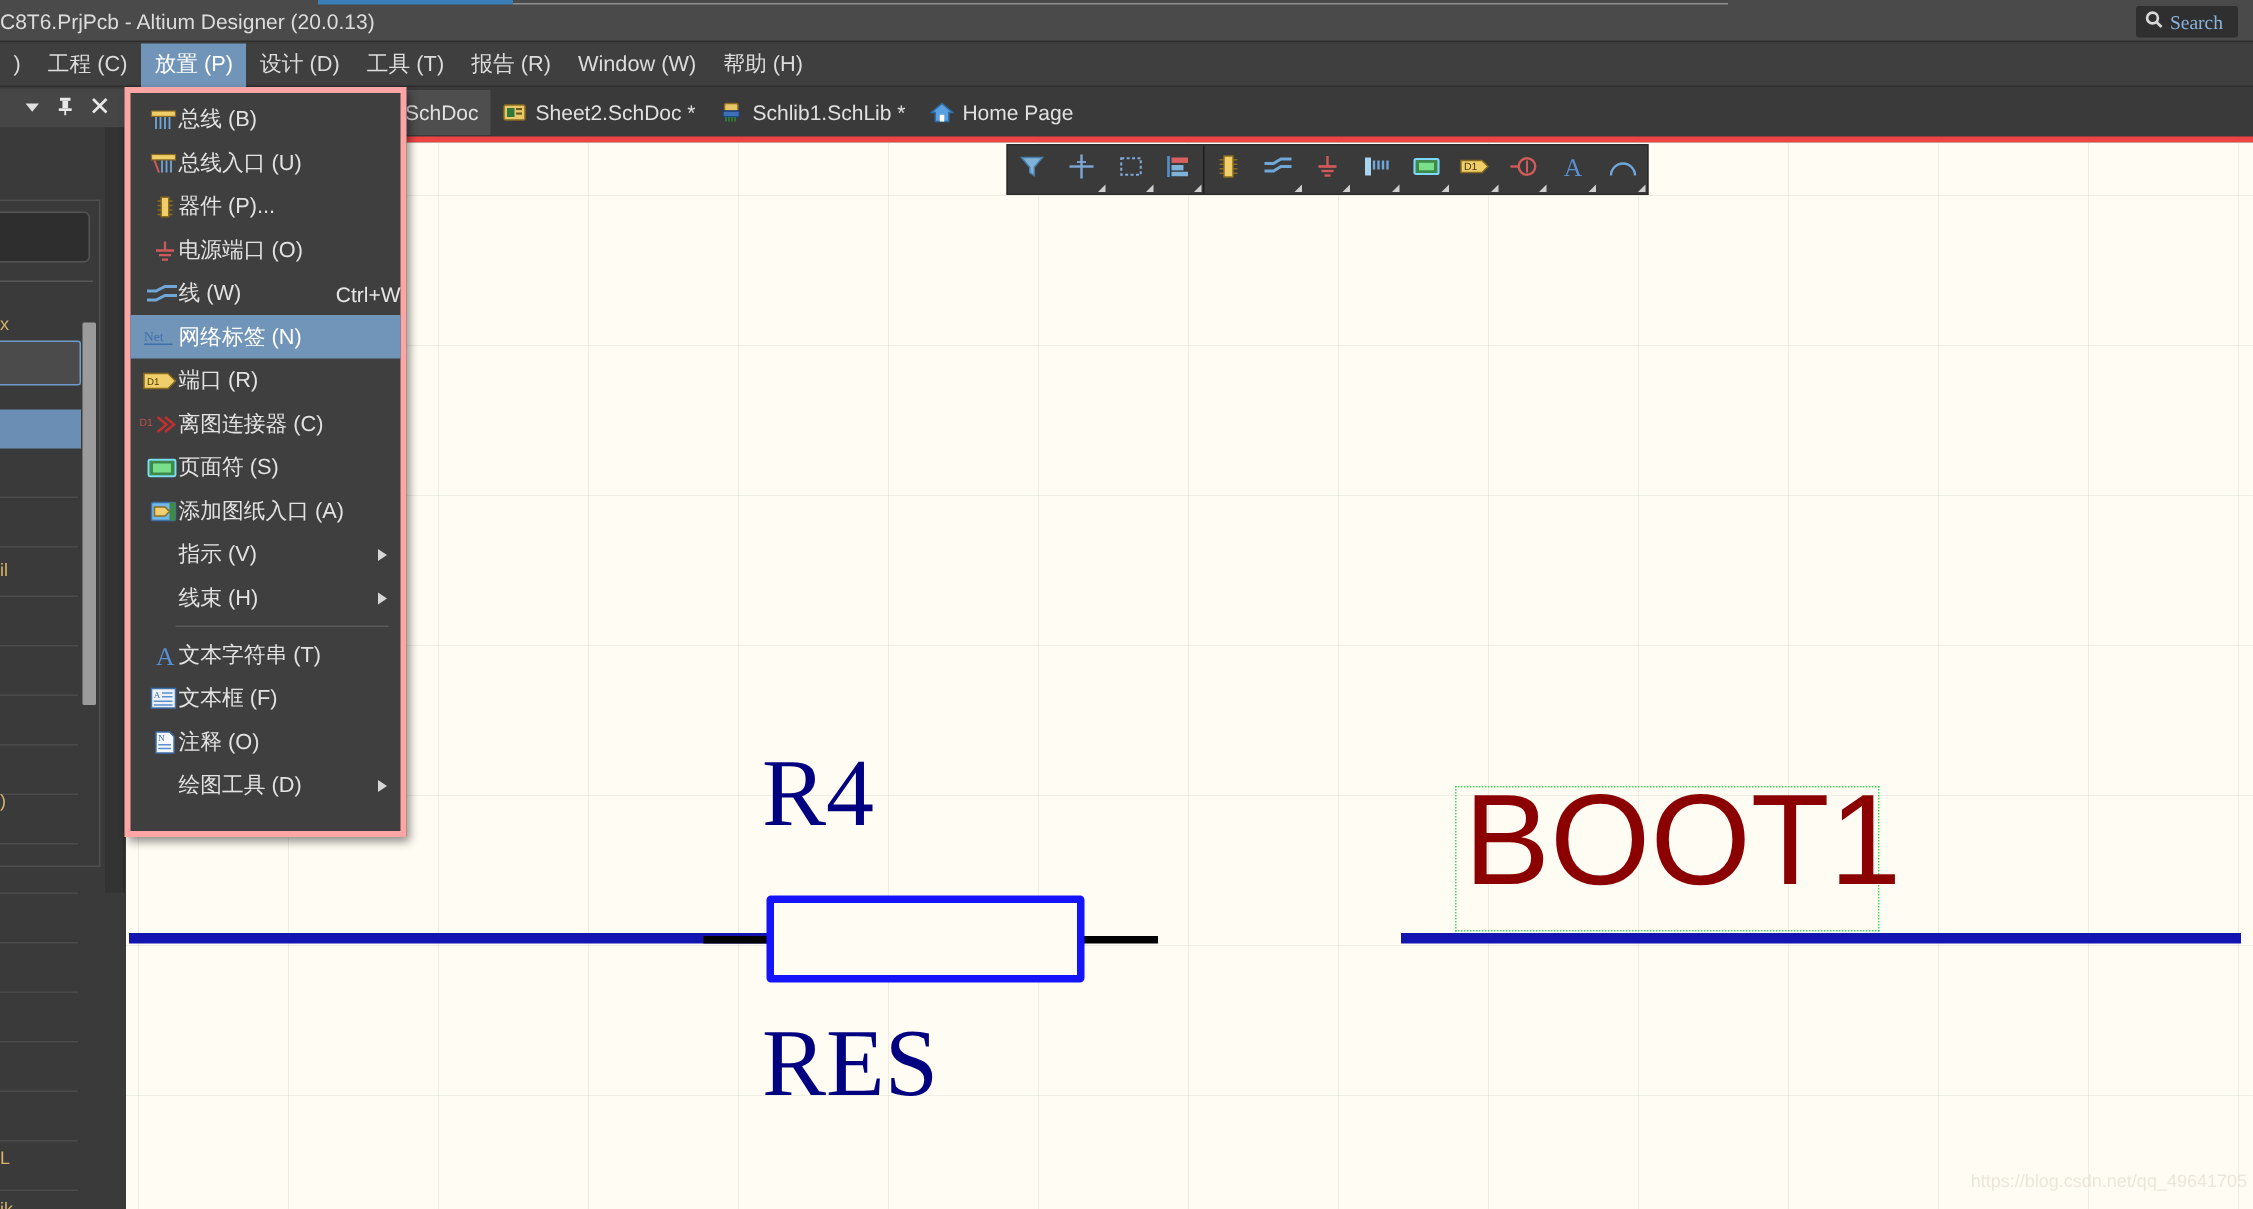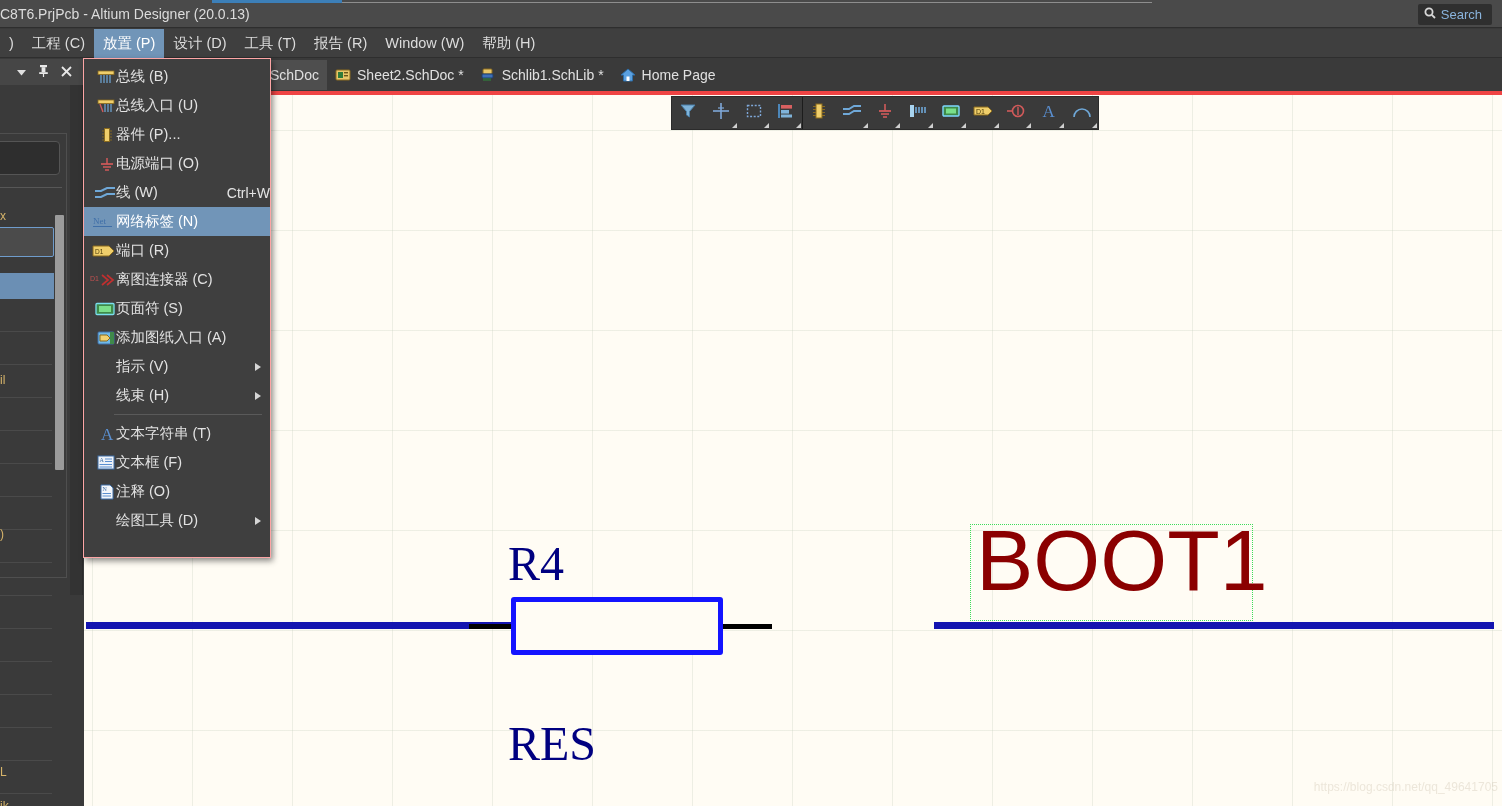--- a/index.html
+++ b/index.html
@@ -27,21 +27,21 @@
   }
   .title-text {
     position: absolute; left: 0; top: 0; width: 1502px; height: 28px;
     line-height: 28px; text-align: left;
     color: #dcdcdc; font-size: 14px;
   }
   .search-box {
     position: absolute; right: 10px; top: 4px; height: 21px;
     background: #2f2f2f; border-radius: 2px;
     padding: 0 10px 0 6px;
-    display: flex; align-items: center; gap: 5px;
+    display: flex; align-items: center; gap: 5px; font-family: Liberation Serif, serif;
   }
   .search-box .ico { color: #d0d0d0; font-size: 12px; font-weight: bold; }
   .search-box .lbl { color: #8ab4dd; font-size: 13px; }
 
   
   .menubar {
     position: absolute; left: 0; top: 29px; width: 1502px; height: 29px;
     background: #3f3f3f;
     border-bottom: 1px solid #2e2e2e;
     display: flex; align-items: center;
@@ -156,23 +156,22 @@
   .res-body {
     position: absolute; left: 427px; top: 502px;
     width: 212px; height: 58px;
     border: 5px solid #1414ff; border-radius: 3px;
     background: #fffcf4;
   }
   .sch-label {
     position: absolute;
     color: #000080;
     font-family: "Liberation Serif", serif;
-    font-size: 48px; line-height: 1;
+    font-size: 64px; line-height: 1;
     white-space: nowrap;
-    margin-top: 43px;
   }
   .lbl-ref  { left: 424px; top: 402px; }
   .lbl-val  { left: 424px; top: 582px; }
   
   .netlabel-box {
     position: absolute; left: 886px; top: 429px;
     width: 283px; height: 97px;
     border: 1px dotted #3ddc5a;
   }
   .netlabel-text {
@@ -207,21 +206,21 @@
     width: 0; height: 0;
     border-left: 5px solid transparent;
     border-bottom: 5px solid #cfcfcf;
   }
 
   
   .placemenu {
     position: absolute; left: 83px; top: 58px;
     width: 188px; height: 500px;
     background: #3f3f3f;
-    border: 1px solid #fca5a5;
+    border: 4px solid #fca5a5;
     box-shadow: 2px 3px 6px rgba(0,0,0,0.45);
     padding: 3px 0;
   }
   .placemenu .pmi {
     position: relative;
     height: 29px; display: flex; align-items: center;
     color: #e2e2e2; font-size: 14.5px;
     padding-left: 4px;
   }
   .placemenu .pmi.hl { background: #7195b8; color: #ffffff; }

